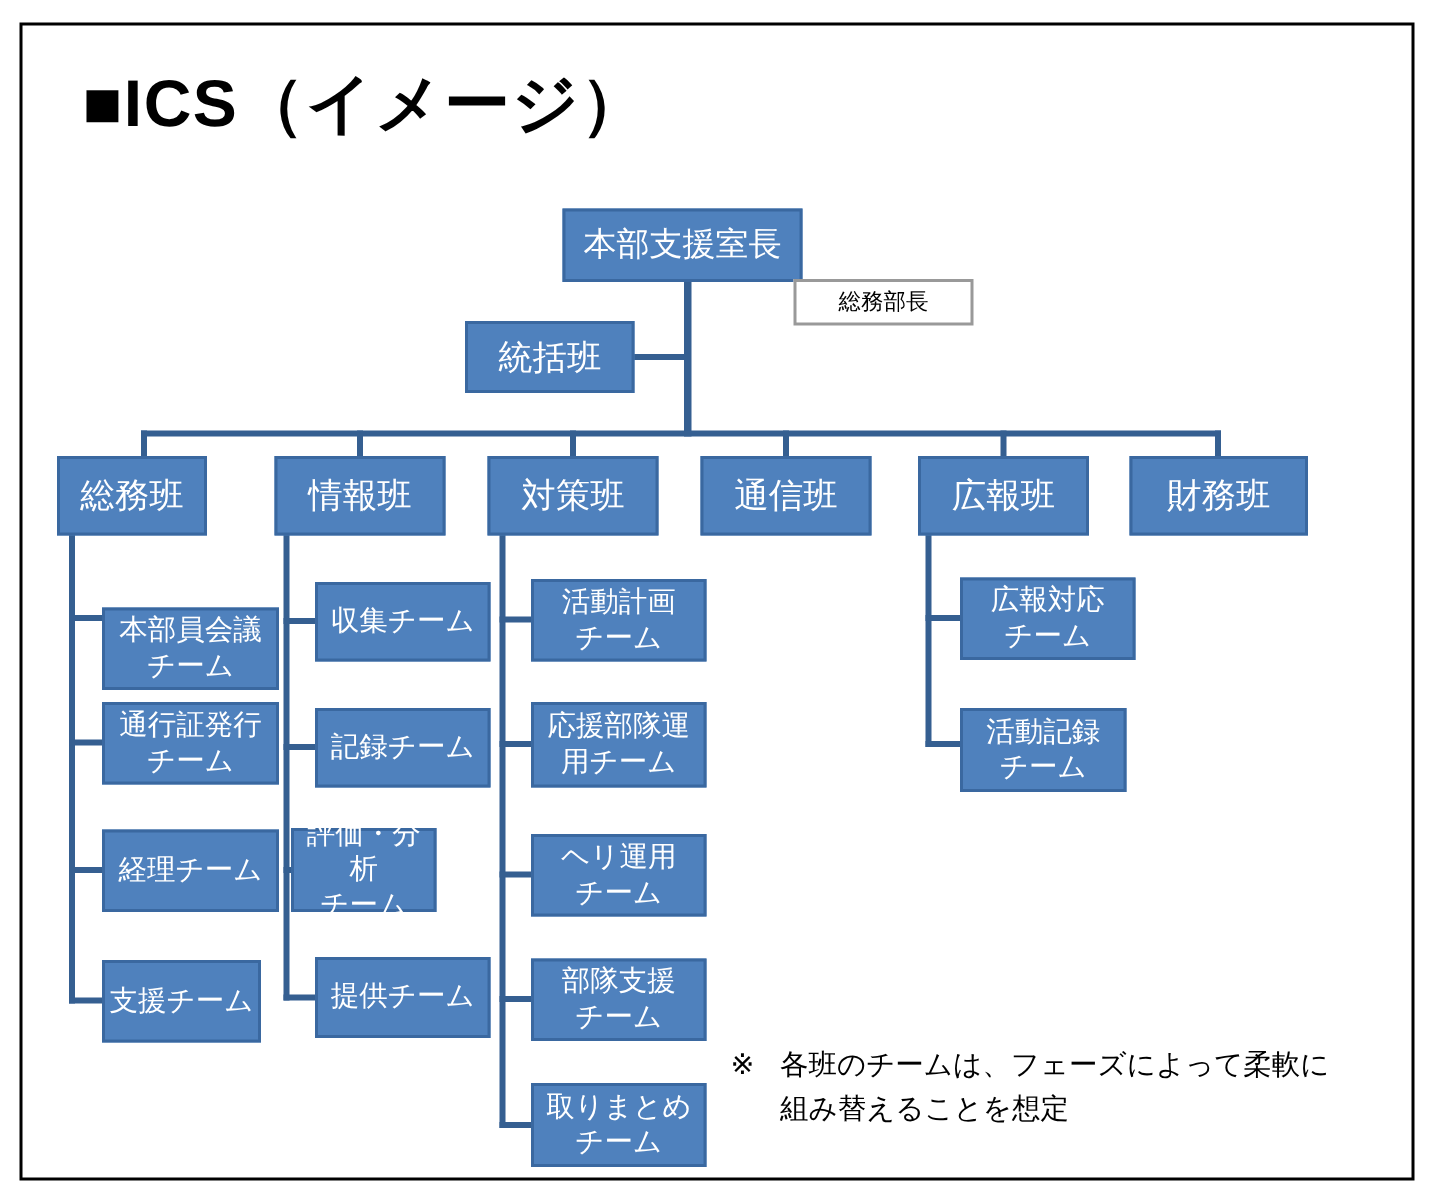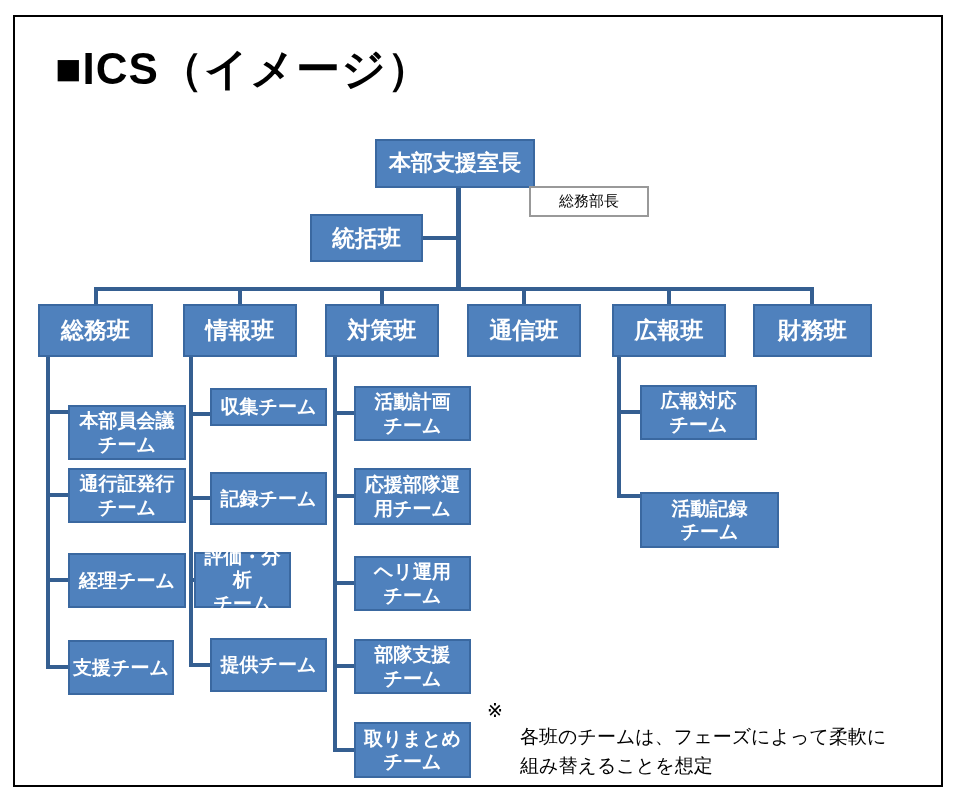--- a/index.html
+++ b/index.html
@@ -13,40 +13,40 @@
     border:2px solid #000000;background:transparent;
   }
   .title{
     position:absolute;left:55px;top:40px;margin:0;
     font-size:44px;font-weight:800;color:#000000;letter-spacing:1px;
     white-space:nowrap;
   }
   .box{
     position:absolute;box-sizing:border-box;
     background:#4f81bd;border:2px solid #3a68a0;
-    color:#ffffff;font-weight:bold;
+    color:#ffffff;font-weight:normal;
     display:flex;align-items:center;justify-content:center;
     text-align:center;white-space:pre-line;line-height:1.22;
   }
   .box.section{font-size:23px;}
   .box.team{font-size:19px;}
   .role-label{
     position:absolute;box-sizing:border-box;
     background:#ffffff;border:2px solid #999999;color:#000000;
     display:flex;align-items:center;justify-content:center;
     font-size:15px;white-space:nowrap;
   }
   .line{position:absolute;background:#355f91;}
   .footnote{
     position:absolute;left:487px;top:697px;width:430px;
     display:flex;align-items:flex-start;
     font-size:19px;color:#000000;line-height:1.5;
   }
   .fn-marker{flex:0 0 33px;}
-  .fn-text{white-space:pre-line;margin-top:26px;}
+  .fn-text{white-space:pre-line;}
 </style>
 </head>
 <body>
 
 <div class="slide-border"></div>
 
 <h1 class="title">■ICS（イメージ）</h1>
 
 <div class="line" style="left:456px;top:186px;width:5px;height:105px"></div>
 <div class="line" style="left:422px;top:236px;width:34px;height:4px"></div>
@@ -78,53 +78,53 @@
 <div class="line" style="left:333px;top:748px;width:21px;height:4px"></div>
 
 <div class="line" style="left:617px;top:356px;width:4px;height:142px"></div>
 <div class="line" style="left:617px;top:410px;width:23px;height:4px"></div>
 <div class="line" style="left:617px;top:494px;width:23px;height:4px"></div>
 
 <div class="box" style="left:375px;top:139px;width:160px;height:49px;font-size:22px">本部支援室長</div>
 <div class="role-label" style="left:529px;top:186px;width:120px;height:31px">総務部長</div>
 <div class="box section" style="left:310px;top:214px;width:113px;height:48px">統括班</div>
 
-<div class="box section" style="left:38px;top:304px;width:115px;height:53px">総務班</div>
+<div class="box section" style="left:38px;top:304px;width:100px;height:53px">総務班</div>
 <div class="box section" style="left:183px;top:304px;width:114px;height:53px">情報班</div>
 <div class="box section" style="left:325px;top:304px;width:114px;height:53px">対策班</div>
 <div class="box section" style="left:467px;top:304px;width:114px;height:53px">通信班</div>
 <div class="box section" style="left:612px;top:304px;width:114px;height:53px">広報班</div>
 <div class="box section" style="left:753px;top:304px;width:119px;height:53px">財務班</div>
 
 <div class="box team" style="left:68px;top:405px;width:118px;height:55px">本部員会議
 チーム</div>
 <div class="box team" style="left:68px;top:468px;width:118px;height:55px">通行証発行
 チーム</div>
 <div class="box team" style="left:68px;top:553px;width:118px;height:55px">経理チーム</div>
 <div class="box team" style="left:68px;top:640px;width:106px;height:55px">支援チーム</div>
 
-<div class="box team" style="left:210px;top:388px;width:117px;height:38px">収集チーム</div>
+<div class="box team" style="left:210px;top:388px;width:117px;height:53px">収集チーム</div>
 <div class="box team" style="left:210px;top:472px;width:117px;height:53px">記録チーム</div>
 <div class="box team" style="left:194px;top:552px;width:97px;height:56px">評価・分析
 チーム</div>
 <div class="box team" style="left:210px;top:638px;width:117px;height:54px">提供チーム</div>
 
 <div class="box team" style="left:354px;top:386px;width:117px;height:55px">活動計画
 チーム</div>
 <div class="box team" style="left:354px;top:468px;width:117px;height:57px">応援部隊運
 用チーム</div>
 <div class="box team" style="left:354px;top:556px;width:117px;height:55px">ヘリ運用
 チーム</div>
 <div class="box team" style="left:354px;top:639px;width:117px;height:55px">部隊支援
 チーム</div>
 <div class="box team" style="left:354px;top:722px;width:117px;height:56px">取りまとめ
 チーム</div>
 
 <div class="box team" style="left:640px;top:385px;width:117px;height:55px">広報対応
 チーム</div>
-<div class="box team" style="left:640px;top:492px;width:139px;height:56px">活動記録
+<div class="box team" style="left:640px;top:472px;width:111px;height:56px">活動記録
 チーム</div>
 
 <div class="footnote">
   <span class="fn-marker">※</span>
   <span class="fn-text">各班のチームは、フェーズによって柔軟に
 組み替えることを想定</span>
 </div>
 
 </body></html>

